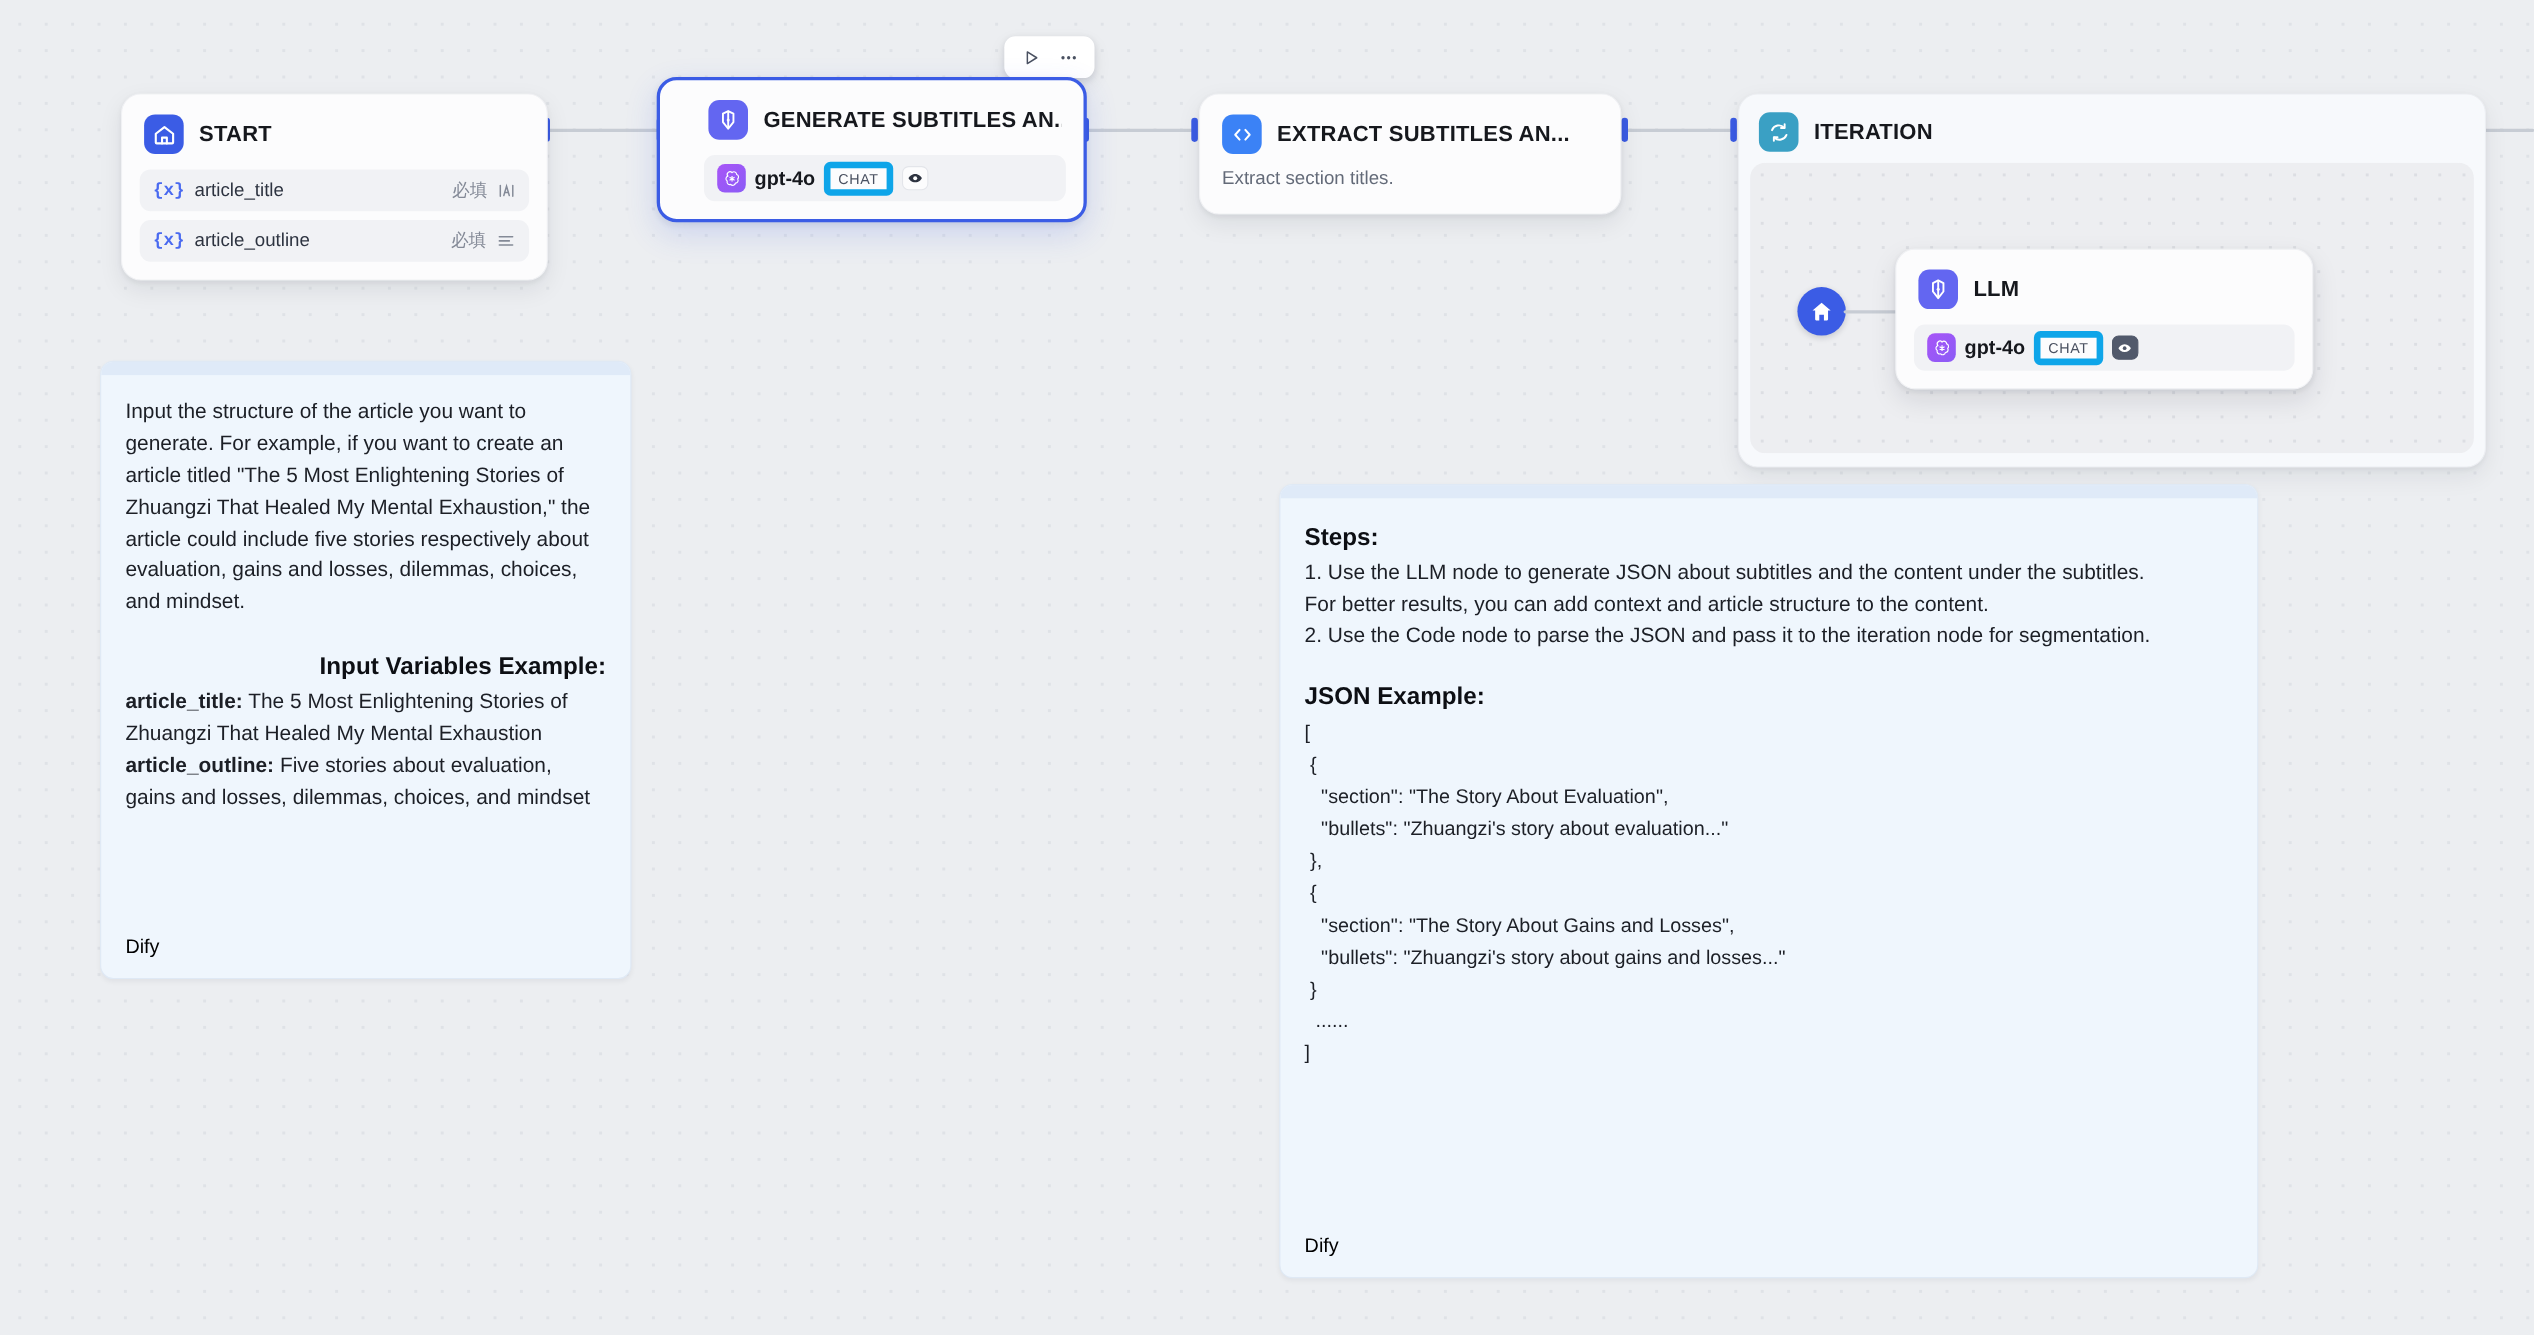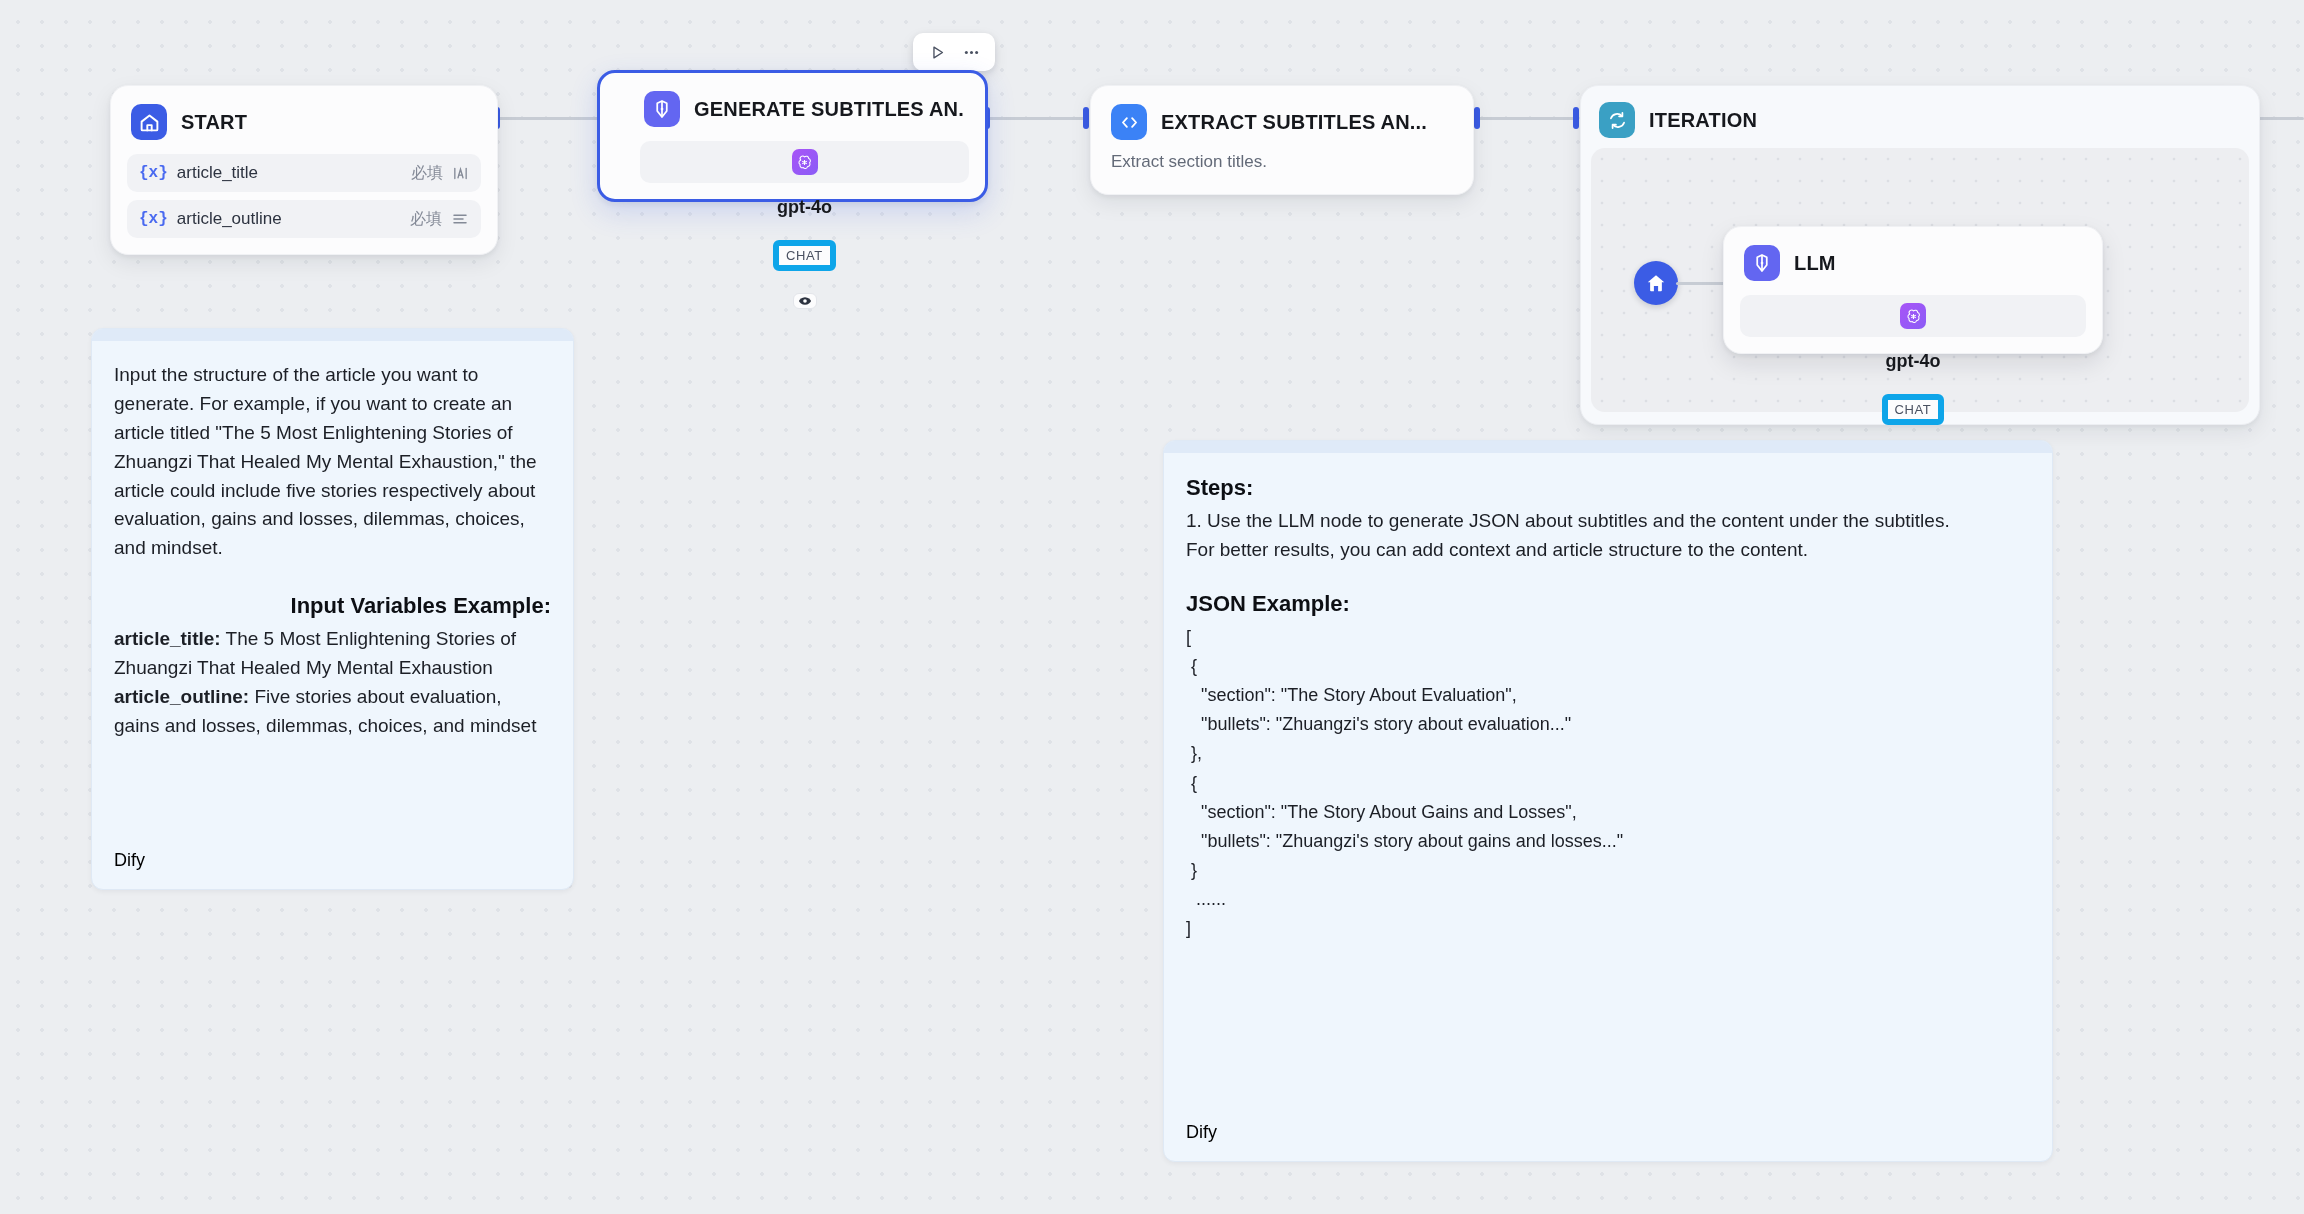--- a/index.html
+++ b/index.html
@@ -100,26 +100,25 @@
     font-size: 16px;
     color: #848a97;
     margin-right: 9px;
   }
   .var-type-icon { color: #848a97; display: flex; align-items: center; }
 
   
   .model-row {
     display: flex;
     align-items: center;
-    gap: 22px;
+    gap: 8px;
     background: #f1f2f5;
     border-radius: 10px;
     padding: 8px 12px;
     height: 42px;
-    flex-direction: column;
   }
   .model-logo {
     width: 26px; height: 26px;
     border-radius: 7px;
     background: linear-gradient(135deg,#a855f7,#8b5cf6);
     display: flex; align-items: center; justify-content: center;
     flex: 0 0 auto;
   }
   .model-name {
     font-size: 18px;
@@ -424,20 +423,21 @@
     </div>
     <div class="note-watermark">Dify</div>
   </div>
 
   <div class="note" style="left:1163px; top:440px; width:890px; height:722px;">
     <div class="note-strip"></div>
     <div class="note-content">
       <div class="note-h" style="margin-top:2px;">Steps:</div>
       <div class="note-line">1. Use the LLM node to generate JSON about subtitles and the content under the subtitles.</div>
       <div class="note-line">For better results, you can add context and article structure to the content.</div>
+      <div class="note-line">2. Use the Code node to parse the JSON and pass it to the iteration node for segmentation.</div>
       <div class="note-h">JSON Example:</div>
       <div class="note-code">[
  {
    "section": "The Story About Evaluation",
    "bullets": "Zhuangzi's story about evaluation..."
  },
  {
    "section": "The Story About Gains and Losses",
    "bullets": "Zhuangzi's story about gains and losses..."
  }

